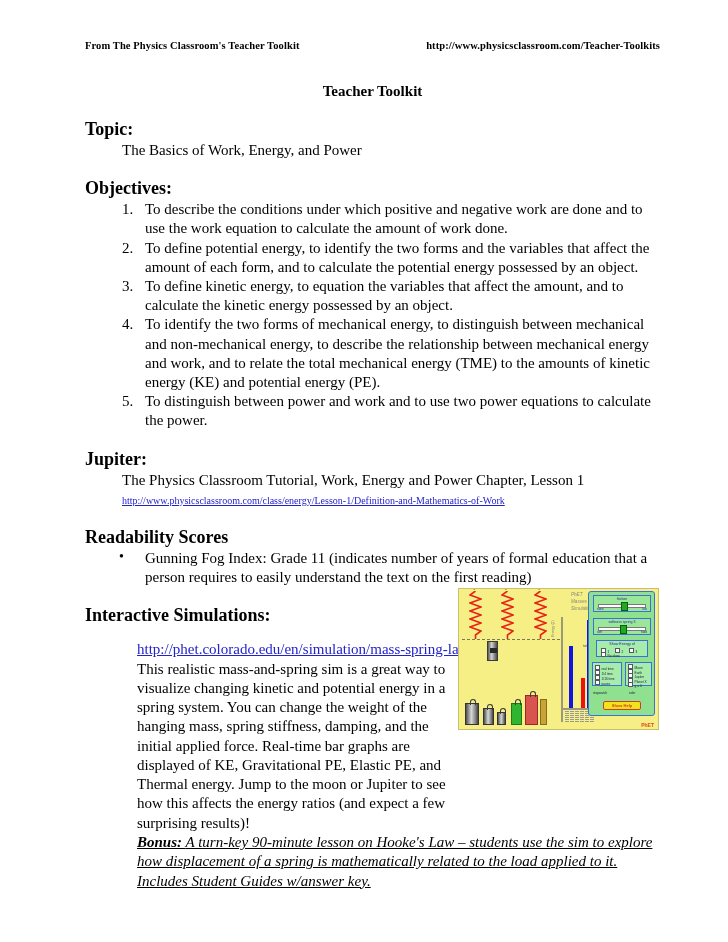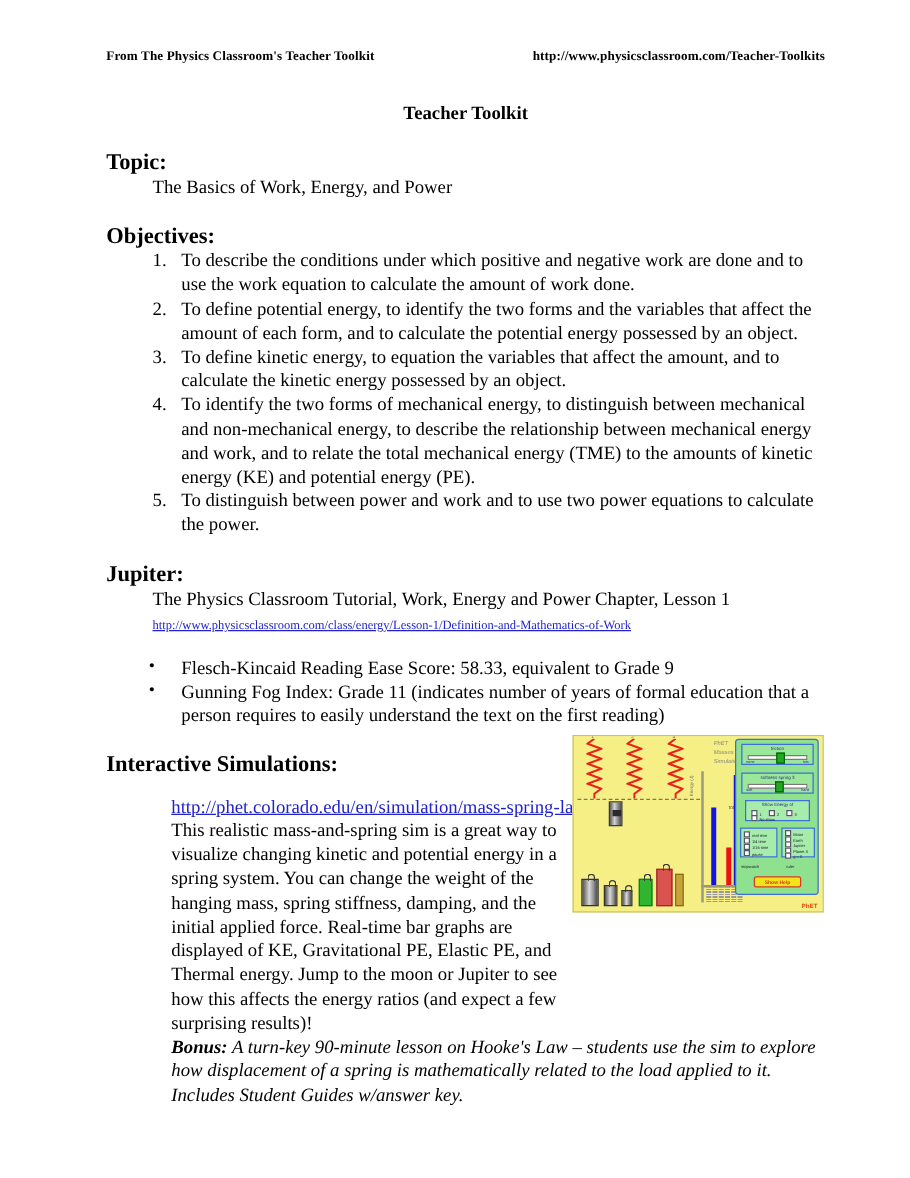--- a/index.html
+++ b/index.html
@@ -139,20 +139,21 @@
   .sim-textcol {
     width: 330px;
     font-size: 15px;
     line-height: 1.285;
   }
   .bonus-block {
     width: 533px;
     font-style: italic;
     font-size: 15px;
     line-height: 1.285;
+    text-decoration: underline;
   }
   .bonus-lead {
     font-weight: bold;
     font-style: italic;
   }
   .companion {
     font-style: normal;
   }
 
   
@@ -453,22 +454,22 @@
     </ol>
 
     <div class="sec-gap"></div>
 
     <h2 class="sec">Jupiter:</h2>
     <div class="indent-1">The Physics Classroom Tutorial, Work, Energy and Power Chapter, Lesson 1</div>
     <div class="indent-1"><a class="link link-small" href="#">http://www.physicsclassroom.com/class/energy/Lesson-1/Definition-and-Mathematics-of-Work</a></div>
 
     <div class="sec-gap"></div>
 
+    <h2 class="sec">Readability Scores</h2>
     <ul class="readability">
-      <li>Flesch-Kincaid Reading Ease Score: 58.33, equivalent to Grade 9</li>
       <li>Gunning Fog Index: Grade 11  (indicates number of years of formal education that a person requires to easily understand the text on the first reading)</li>
     </ul>
 
     <div class="sec-gap"></div>
 
     <h2 class="sec">Interactive Simulations:</h2>
 
     <div class="sim-body">
       <div class="sim-textcol">
         <a class="link" href="#">http://phet.colorado.edu/en/simulation/mass-spring-lab</a>

